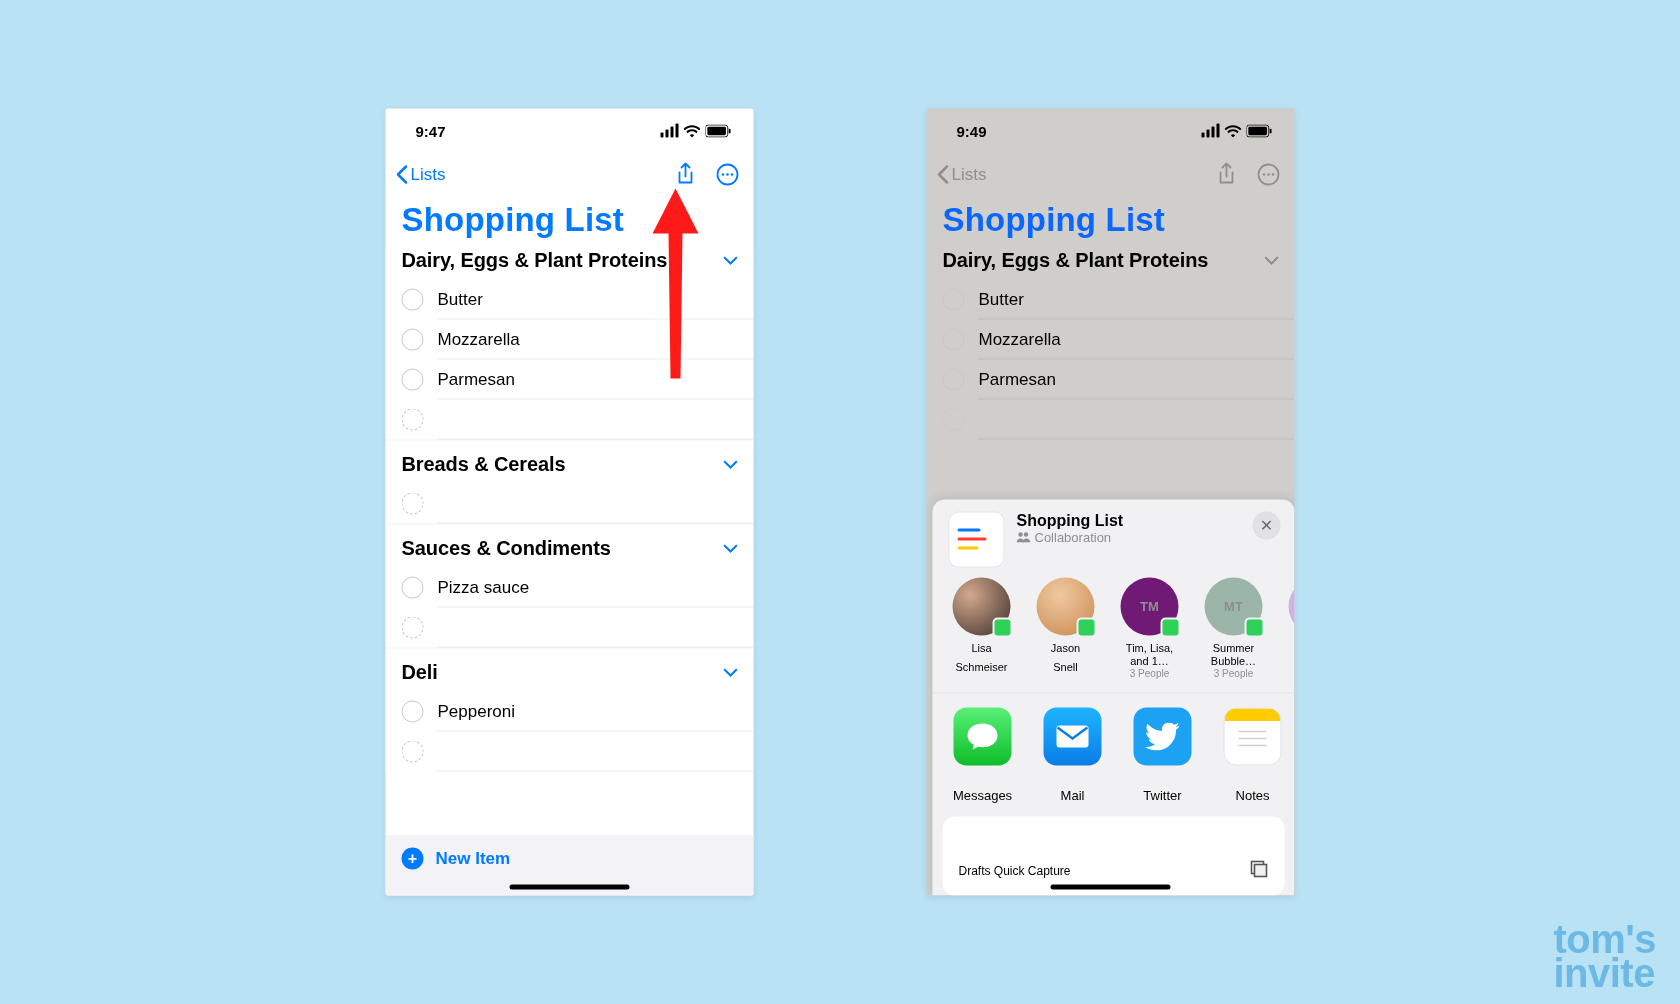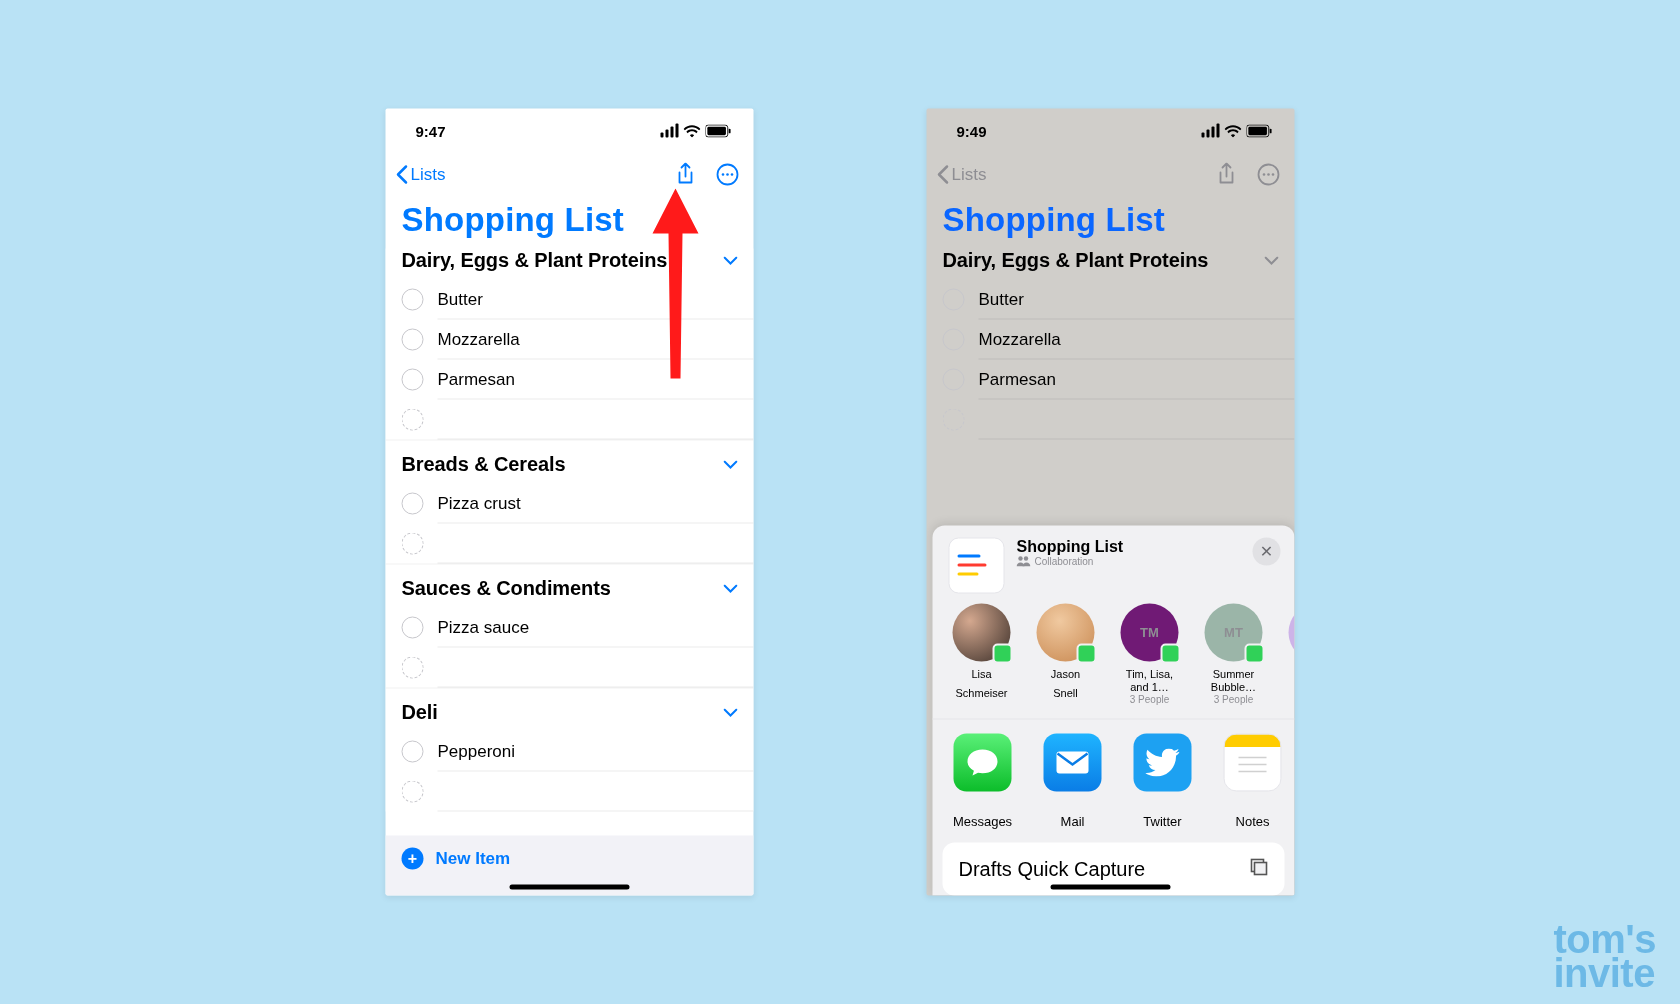--- a/index.html
+++ b/index.html
@@ -130,21 +130,21 @@
 .ss-doc {
   width:56px; height:56px; background:#fff; border-radius:10px;
   display:flex; flex-direction:column; justify-content:center; gap:6px;
   padding:10px 8px; border:1px solid #e5e5ea;
 }
 .ss-doc .ln { height:3px; border-radius:2px; }
 .ss-doc .ln:nth-child(1){ background:#007aff; width:60%; }
 .ss-doc .ln:nth-child(2){ background:#ff3b30; width:75%; }
 .ss-doc .ln:nth-child(3){ background:#ffcc00; width:55%; }
 .ss-title { font-weight:600; font-size:16px; }
-.ss-sub { font-size:10px; color:#8e8e93; display:flex; align-items:center; gap:4px; }
+.ss-sub { font-size:13px; color:#8e8e93; display:flex; align-items:center; gap:4px; }
 .ss-close {
   position:absolute; right:14px; top:0;
   width:28px; height:28px; border-radius:50%;
   background:#e1e1e4; color:#6b6b70;
   display:flex; align-items:center; justify-content:center;
   font-size:16px;
 }
 .ss-note {
   text-align:center; color:#8e8e93; font-size:15px;
   padding: 16px 0 6px;
@@ -182,21 +182,21 @@
 .app-icon.messages { background: linear-gradient(#5af078,#0cbd2a); }
 .app-icon.mail { background: linear-gradient(#1fb4ff,#0a7de6); }
 .app-icon.twitter { background:#1da1f2; }
 .app-icon.notes { background: linear-gradient(#ffcc00 0 22%, #fff 22% 100%); border:1px solid #e5e5ea; }
 .app-label { font-size:13px; margin-top:22px; }
 .ss-actions {
   background:#fff; margin:10px 10px 0; border-radius:12px;
   padding: 14px 16px;
   display:flex; justify-content:space-between; align-items:center;
 }
-.ss-actions span { font-size:20px; }
+.ss-actions span { font-size:12px;margin-top:28px; }
 
 
 .watermark {
   position:absolute; right:24px; bottom:14px;
   font-size:40px; font-weight:800; color:#6db9e6;
   line-height:.85; letter-spacing:-.5px;margin-top:24px;
 }
 .watermark .g { font-weight:800; }
 </style>
 </head>
@@ -277,24 +277,20 @@
         <div class="row">
             <span class="circle dashed"></span>
           </div>
 
         <div class="section-header">
           <h3>Breads &amp; Cereals</h3>
           <span class="chev"><svg width="14" height="9" viewBox="0 0 14 9">
                 <polyline points="1,1 7,7 13,1" fill="none" stroke="currentColor" stroke-width="2" stroke-linecap="round"></polyline>
               </svg></span>
         </div>
-        <div class="row">
-            <span class="circle"></span>
-            <span class="item-text">Pizza crust</span>
-          </div>
         <div class="row">
             <span class="circle dashed"></span>
           </div>
 
         <div class="section-header">
           <h3>Sauces &amp; Condiments</h3>
           <span class="chev"><svg width="14" height="9" viewBox="0 0 14 9">
                 <polyline points="1,1 7,7 13,1" fill="none" stroke="currentColor" stroke-width="2" stroke-linecap="round"></polyline>
               </svg></span>
         </div>

